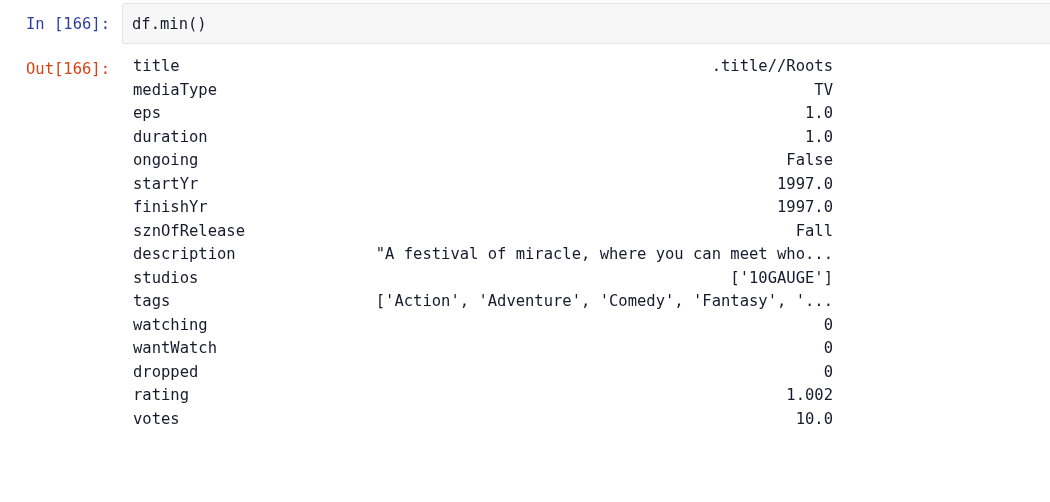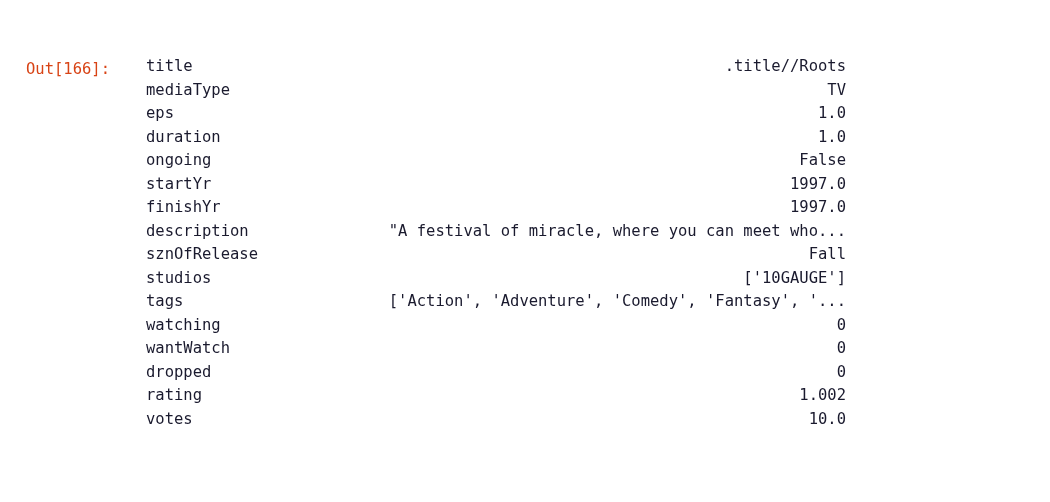--- a/index.html
+++ b/index.html
@@ -62,21 +62,21 @@
     font-family: "DejaVu Sans Mono", "Liberation Mono", monospace;
     font-size: 15.5px;
     line-height: 23.5px;
     color: #1a1a2e;
     white-space: pre;
   }
 
   
   .output-area {
     position: absolute;
-    left: 146px;
+    left: 133px;
     top: 55px;
     width: 700px;
     font-family: "DejaVu Sans Mono", "Liberation Mono", monospace;
     font-size: 15.5px;
     line-height: 23.5px;
     color: #1a1a2e;
   }
   .series-line {
     position: relative;
     height: 23.5px;
@@ -97,33 +97,40 @@
   .dtype-line {
     height: 23.5px;
     white-space: pre;
   }
 </style>
 </head>
 <body>
 
 <div class="notebook">
 
+  <div class="input-row">
+    <div class="prompt prompt-in">In [166]:</div>
+
+    <div class="input-area">
+      <div class="input-code">df.min()</div>
+    </div>
+  </div>
 
   <div class="prompt prompt-out">Out[166]:</div>
 
   <div class="output-area" id="output-area">
       <div class="series-line"><span class="series-label">title</span><span class="series-value">.title//Roots</span></div>
       <div class="series-line"><span class="series-label">mediaType</span><span class="series-value">TV</span></div>
       <div class="series-line"><span class="series-label">eps</span><span class="series-value">1.0</span></div>
       <div class="series-line"><span class="series-label">duration</span><span class="series-value">1.0</span></div>
       <div class="series-line"><span class="series-label">ongoing</span><span class="series-value">False</span></div>
       <div class="series-line"><span class="series-label">startYr</span><span class="series-value">1997.0</span></div>
       <div class="series-line"><span class="series-label">finishYr</span><span class="series-value">1997.0</span></div>
+      <div class="series-line"><span class="series-label">sznOfRelease</span><span class="series-value">Fall</span></div>
       <div class="series-line"><span class="series-label">description</span><span class="series-value">"A festival of miracle, where you can meet who...</span></div>
-      <div class="series-line"><span class="series-label">sznOfRelease</span><span class="series-value">Fall</span></div>
       <div class="series-line"><span class="series-label">studios</span><span class="series-value">['10GAUGE']</span></div>
       <div class="series-line"><span class="series-label">tags</span><span class="series-value">['Action', 'Adventure', 'Comedy', 'Fantasy', '...</span></div>
       <div class="series-line"><span class="series-label">watching</span><span class="series-value">0</span></div>
       <div class="series-line"><span class="series-label">wantWatch</span><span class="series-value">0</span></div>
       <div class="series-line"><span class="series-label">dropped</span><span class="series-value">0</span></div>
       <div class="series-line"><span class="series-label">rating</span><span class="series-value">1.002</span></div>
       <div class="series-line"><span class="series-label">votes</span><span class="series-value">10.0</span></div>
     </div>
 
 </div>

